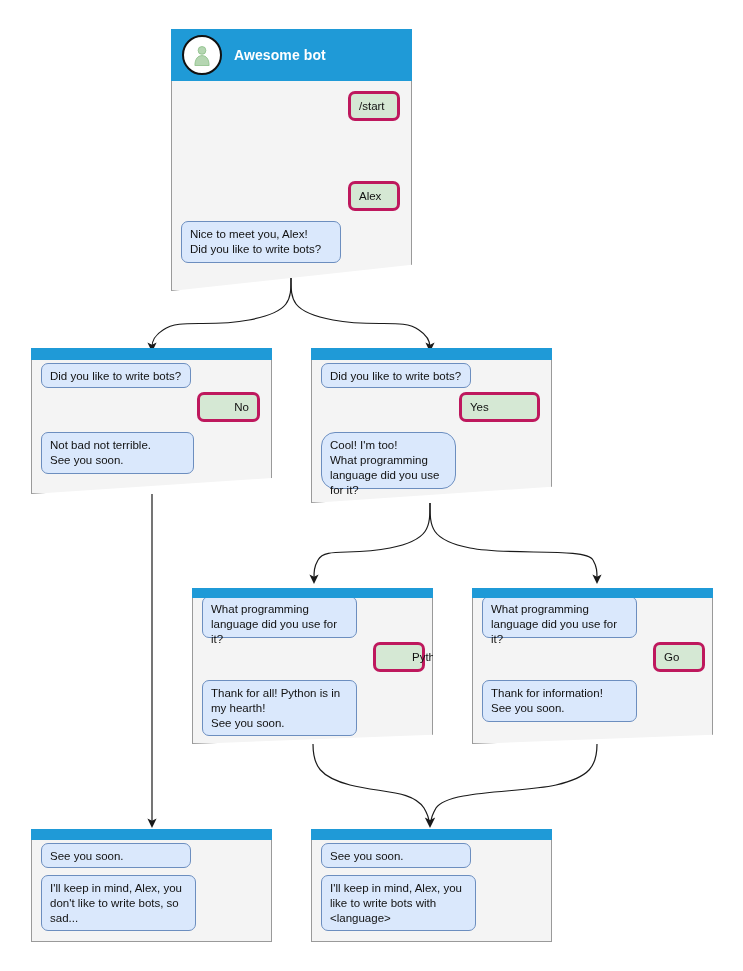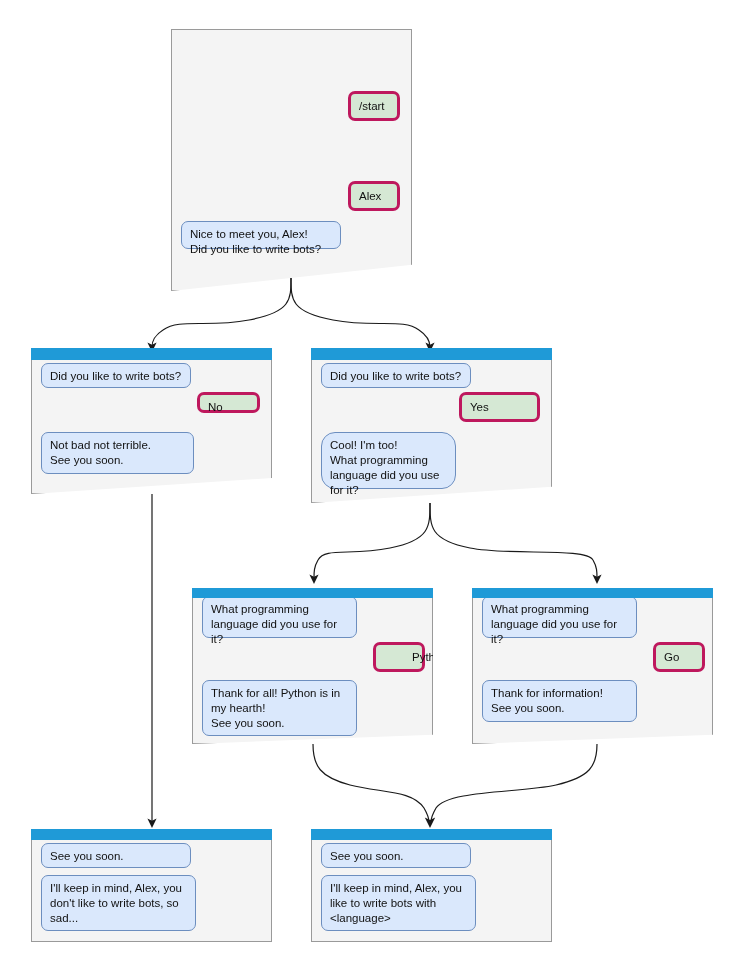--- a/index.html
+++ b/index.html
@@ -152,34 +152,43 @@
     <path class="edge-path" d="M 430,503 C 430,527 430,540 470,548 C 510,556 586,547 593,560 C 597,567 597,572 597,578"></path>
     <path class="edge-head" d="M 597,584 l -4.6,-9.5 l 4.6,2.3 l 4.6,-2.3 Z"></path>
 
     <path class="edge-path" d="M 313,744 C 313,766 320,777 350,785 C 382,793 412,790 424,808 C 428,815 429,819 429,822"></path>
     <path class="edge-path" d="M 597,744 C 597,766 590,777 556,785 C 520,793 448,790 436,808 C 432,815 431,819 431,822"></path>
     <path class="edge-head" d="M 430,828 l -5.2,-10.5 l 5.2,2.6 l 5.2,-2.6 Z"></path>
   </svg>
 
   <div class="node" style="left:171px; top:29px; width:241px; height:262px;">
     <div class="node-body" style="clip-path: polygon(0 0, 100% 0, 100% 90.0%, 0 100%);"></div>
+    <div class="node-header" style="height:52px;">
+      <div class="avatar">
+        <svg width="22" height="22" viewBox="0 0 22 22" aria-hidden="true">
+          <circle cx="11" cy="6.4" r="3.9" fill="#b5d6b2" stroke="#8cbf88" stroke-width="0.8"></circle>
+          <path d="M 3.9 21.5 C 3.9 14.6 7.1 11.6 11 11.6 C 14.9 11.6 18.1 14.6 18.1 21.5 Z" fill="#b5d6b2" stroke="#8cbf88" stroke-width="0.8"></path>
+        </svg>
+      </div>
+      <div class="bot-title">Awesome bot</div>
+    </div>
     <div class="node-content" style="clip-path: polygon(0 0, 100% 0, 100% 90.0%, 0 100%);">
       <div class="bubble user" style="left:177px; top:62px; width:52px; height:30px;">/start</div>
       <div class="bubble user" style="left:177px; top:152px; width:52px; height:30px;">Alex</div>
-      <div class="bubble bot" style="top:192px; width:160px; height:28px;">Nice to meet you, Alex!
+      <div class="bubble bot" style="top:192px; width:160px; height:42px;">Nice to meet you, Alex!
 Did you like to write bots?</div>
     </div>
   </div>
 
   <div class="node" style="left:31px; top:348px; width:241px; height:146px;">
     <div class="node-body" style="clip-path: polygon(0 0, 100% 0, 100% 89.0%, 0 100%);"></div>
     <div class="node-header" style="height:12px;"></div>
     <div class="node-content" style="clip-path: polygon(0 0, 100% 0, 100% 89.0%, 0 100%);">
       <div class="bubble bot" style="top:15px; width:150px; height:25px;">Did you like to write bots?</div>
-      <div class="bubble user" style="left:166px; top:44px; width:63px; height:21px;">No</div>
+      <div class="bubble user" style="left:166px; top:44px; width:63px; height:30px;text-align:right;">No</div>
       <div class="bubble bot" style="top:84px; width:153px; height:42px;">Not bad not terrible.
 See you soon.</div>
     </div>
   </div>
 
   <div class="node" style="left:311px; top:348px; width:241px; height:155px;">
     <div class="node-body" style="clip-path: polygon(0 0, 100% 0, 100% 89.5%, 0 100%);"></div>
     <div class="node-header" style="height:12px;"></div>
     <div class="node-content" style="clip-path: polygon(0 0, 100% 0, 100% 89.5%, 0 100%);">
       <div class="bubble bot" style="top:15px; width:150px; height:25px;">Did you like to write bots?</div>

